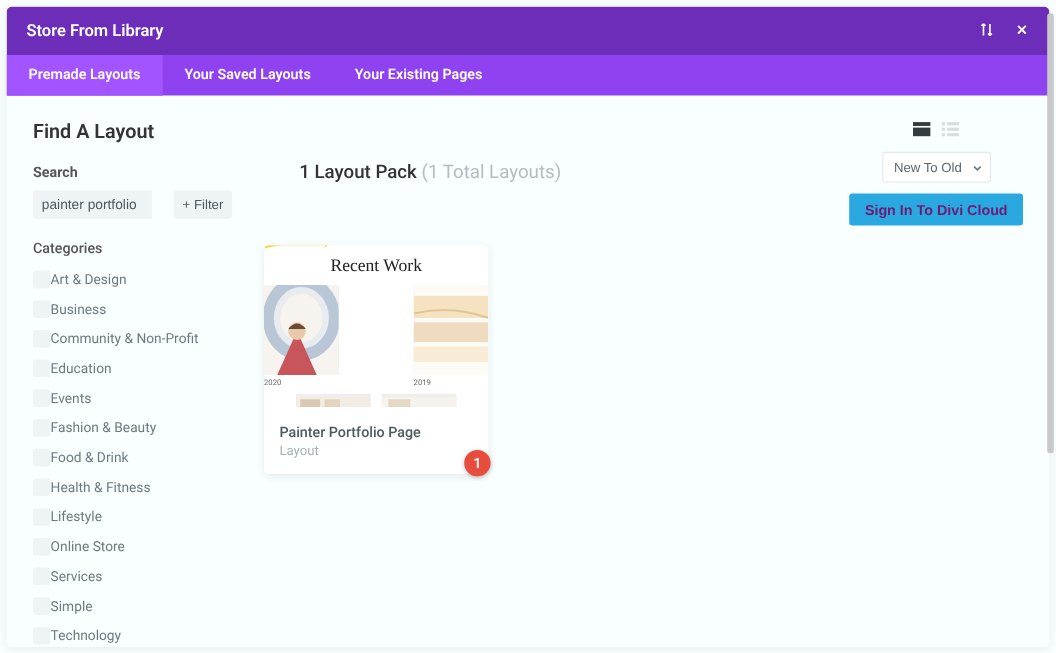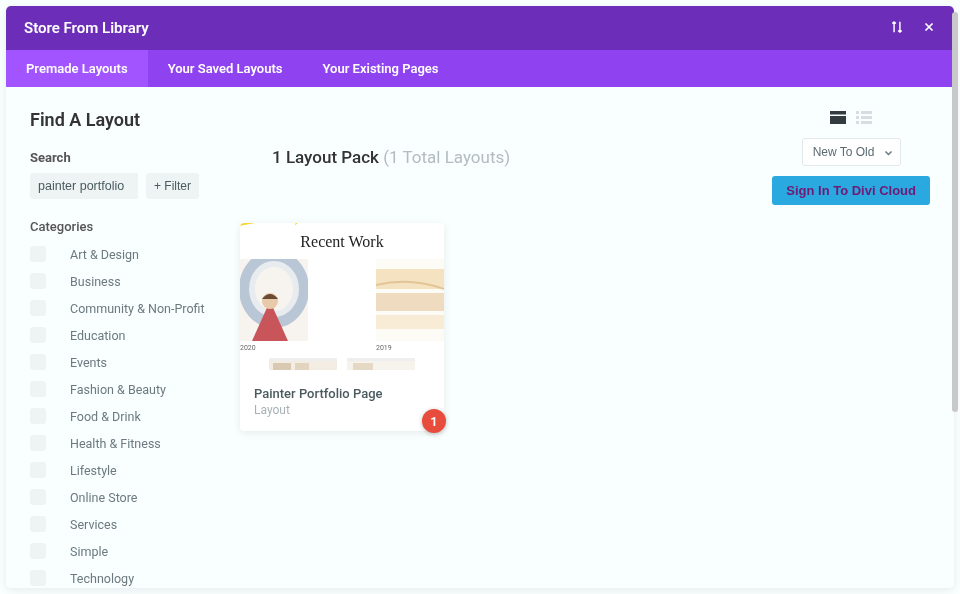--- a/index.html
+++ b/index.html
@@ -9,25 +9,25 @@
     .header-title { font-size: 15px; font-weight: 600; }
     .header-icons { display: flex; gap: 18px; align-items: center; }
     .hicon { cursor: pointer; }
     .tabs { background: #8f42ef; height: 37px; display: flex; align-items: stretch; }
     .tab { display: flex; align-items: center; padding: 0 20px; color: #fff; font-size: 13px; font-weight: 600; cursor: pointer; }
     .tab.active { background: #a154ff; }
     .body { display: flex; height: calc(100% - 81px); background: #f9feff; }
     .sidebar { width: 210px; flex: 0 0 210px; padding: 22px 0 22px 24px; overflow: hidden; }
     .sidebar h2 { font-size: 18px; color: #333; font-weight: 600; margin-bottom: 20px; }
     .slabel { font-size: 13px; color: #555; margin-bottom: 8px; font-weight:700; }
-    .search-row { display: flex; align-items: center; margin-bottom: 20px; gap: 4px; }
+    .search-row { display: flex; align-items: center; margin-bottom: 20px; gap: 16px; }
     .search-input { background: #eef3f4; border: none; font-size: 12.5px; padding: 6px 8px; width: 108px; color: #4a5a5f; border-radius: 3px 0 0 3px; outline: none; }
     .filter-btn { background: #eef3f4; border: none; font-size: 12px; padding: 6px 8px; color: #4a5a5f; border-radius: 3px; cursor: pointer; margin-left: 4px; }
     .categories h3 { font-size: 13px; color: #555; margin-bottom: 12px; font-weight: 500; }
-    .cat-item { display: flex; align-items: center; gap: 24px; margin-bottom: 11px; cursor: pointer; }
+    .cat-item { display: flex; align-items: center; gap: 0; margin-bottom: 11px; cursor: pointer; }
     .cat-check { width: 16px; height: 16px; background: #eef3f4; border-radius: 3px; flex-shrink: 0; }
     .cat-label { font-size: 12.5px; color: #6c7a80; }
     .main { flex: 1; padding: 22px 24px; position: relative; }
     .main-head { display: flex; align-items: center; justify-content: space-between; margin-bottom: 18px; }
     .main-title { font-size: 17px; color: #333; font-weight: 500; margin-left: 32px; }
     .main-title .muted { color: #b4bcc0; font-weight: 400; }
     .main-controls { display: flex; align-items: center; gap: 10px; flex-direction: column; }
     .view-icons { display: flex; gap: 10px; align-items: center; }
     .vicon { cursor: pointer; }
     .sort-select { border: 1px solid #e3e8ea; background: #fff; font-size: 12px; color: #5a6a70; padding: 6px 24px 6px 10px; border-radius: 3px; appearance: none; cursor: pointer; position: relative; }

